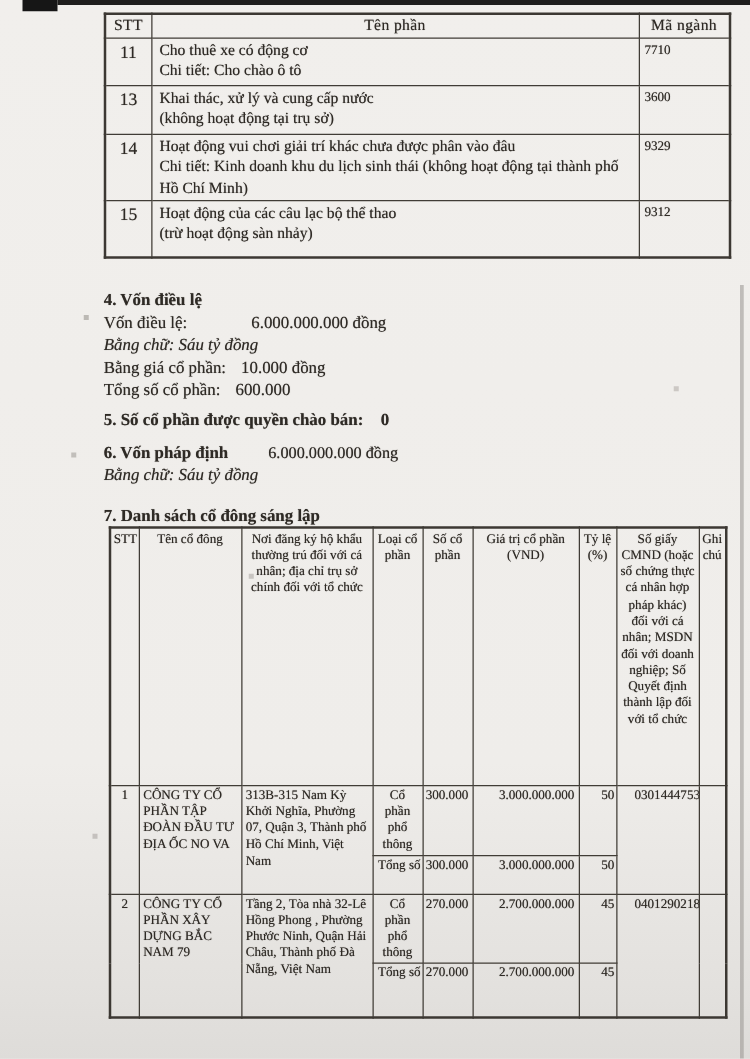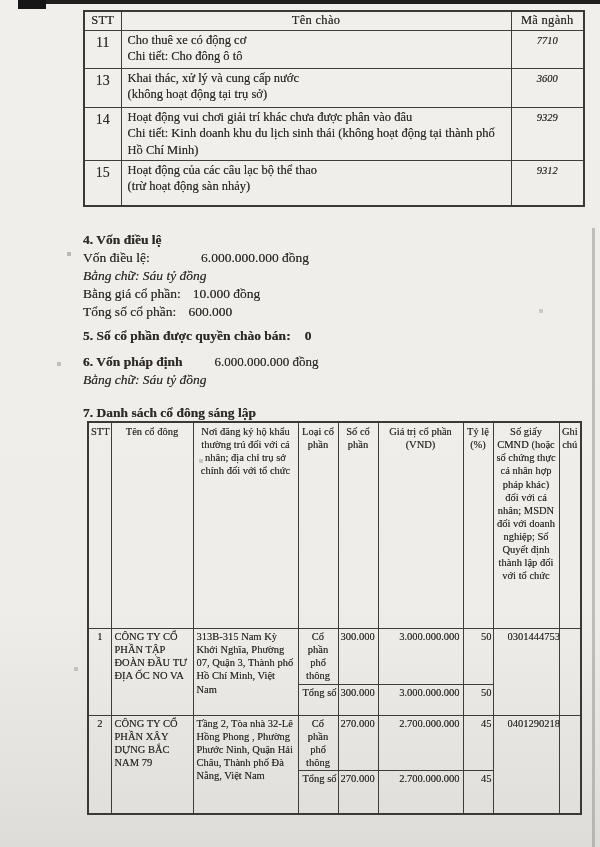--- a/index.html
+++ b/index.html
@@ -30,21 +30,21 @@
   table { border-collapse: collapse; table-layout: fixed; }
   td, th { vertical-align: top; overflow: hidden; }
 
   
   .t1 { position: absolute; left: 83px; top: 10px; width: 500px;
         border: 2px solid #3c3833; font-size: 12.5px; line-height: 1.32; }
   .t1 th, .t1 td { border: 1px solid #403c36; padding: 1px 4px; }
   .t1 thead th { font-weight: normal; text-align: center; padding: 0 4px 1px 4px;
                  letter-spacing: .3px; }
   .t1 .stt { text-align: center; font-size: 14px; padding-top: 3px; }
-  .t1 .code { text-align: center; font-style: italic; font-size: 10.5px; padding-top: 3px; }
+  .t1 .code { text-align: left; font-size: 10.5px; padding-top: 3px; }
   .t1 td.nm { padding-left: 6px; }
   .t1 tr.r11 td { height: 33px; }
   .t1 tr.r12 td { height: 34px; }
   .t1 tr.r13 td { height: 34px; }
   .t1 tr.r14 td { height: 48px; }
   .t1 tr.r15 td { height: 40px; }
 
   
   .secs { position: absolute; left: 83px; top: 231px; width: 490px;
           font-size: 13.5px; line-height: 18px; }
@@ -89,30 +89,30 @@
 
   <table class="t1">
     <colgroup>
         <col style="width:37px">
         <col style="width:390px">
         <col style="width:73px">
       </colgroup>
     <thead>
       <tr>
         <th>STT</th>
-        <th>Tên chào</th>
+        <th>Tên phần</th>
         <th>Mã ngành</th>
       </tr>
     </thead>
     <tbody>
       <tr class="r11">
         <td class="stt">11</td>
         <td class="nm">
           <div>Cho thuê xe có động cơ</div>
-          <div>Chi tiết: Cho đông ô tô</div>
+          <div>Chi tiết: Cho chào ô tô</div>
         </td>
         <td class="code">7710</td>
       </tr>
       <tr class="r13">
         <td class="stt">13</td>
         <td class="nm">
           <div>Khai thác, xử lý và cung cấp nước</div>
           <div>(không hoạt động tại trụ sở)</div>
         </td>
         <td class="code">3600</td>

